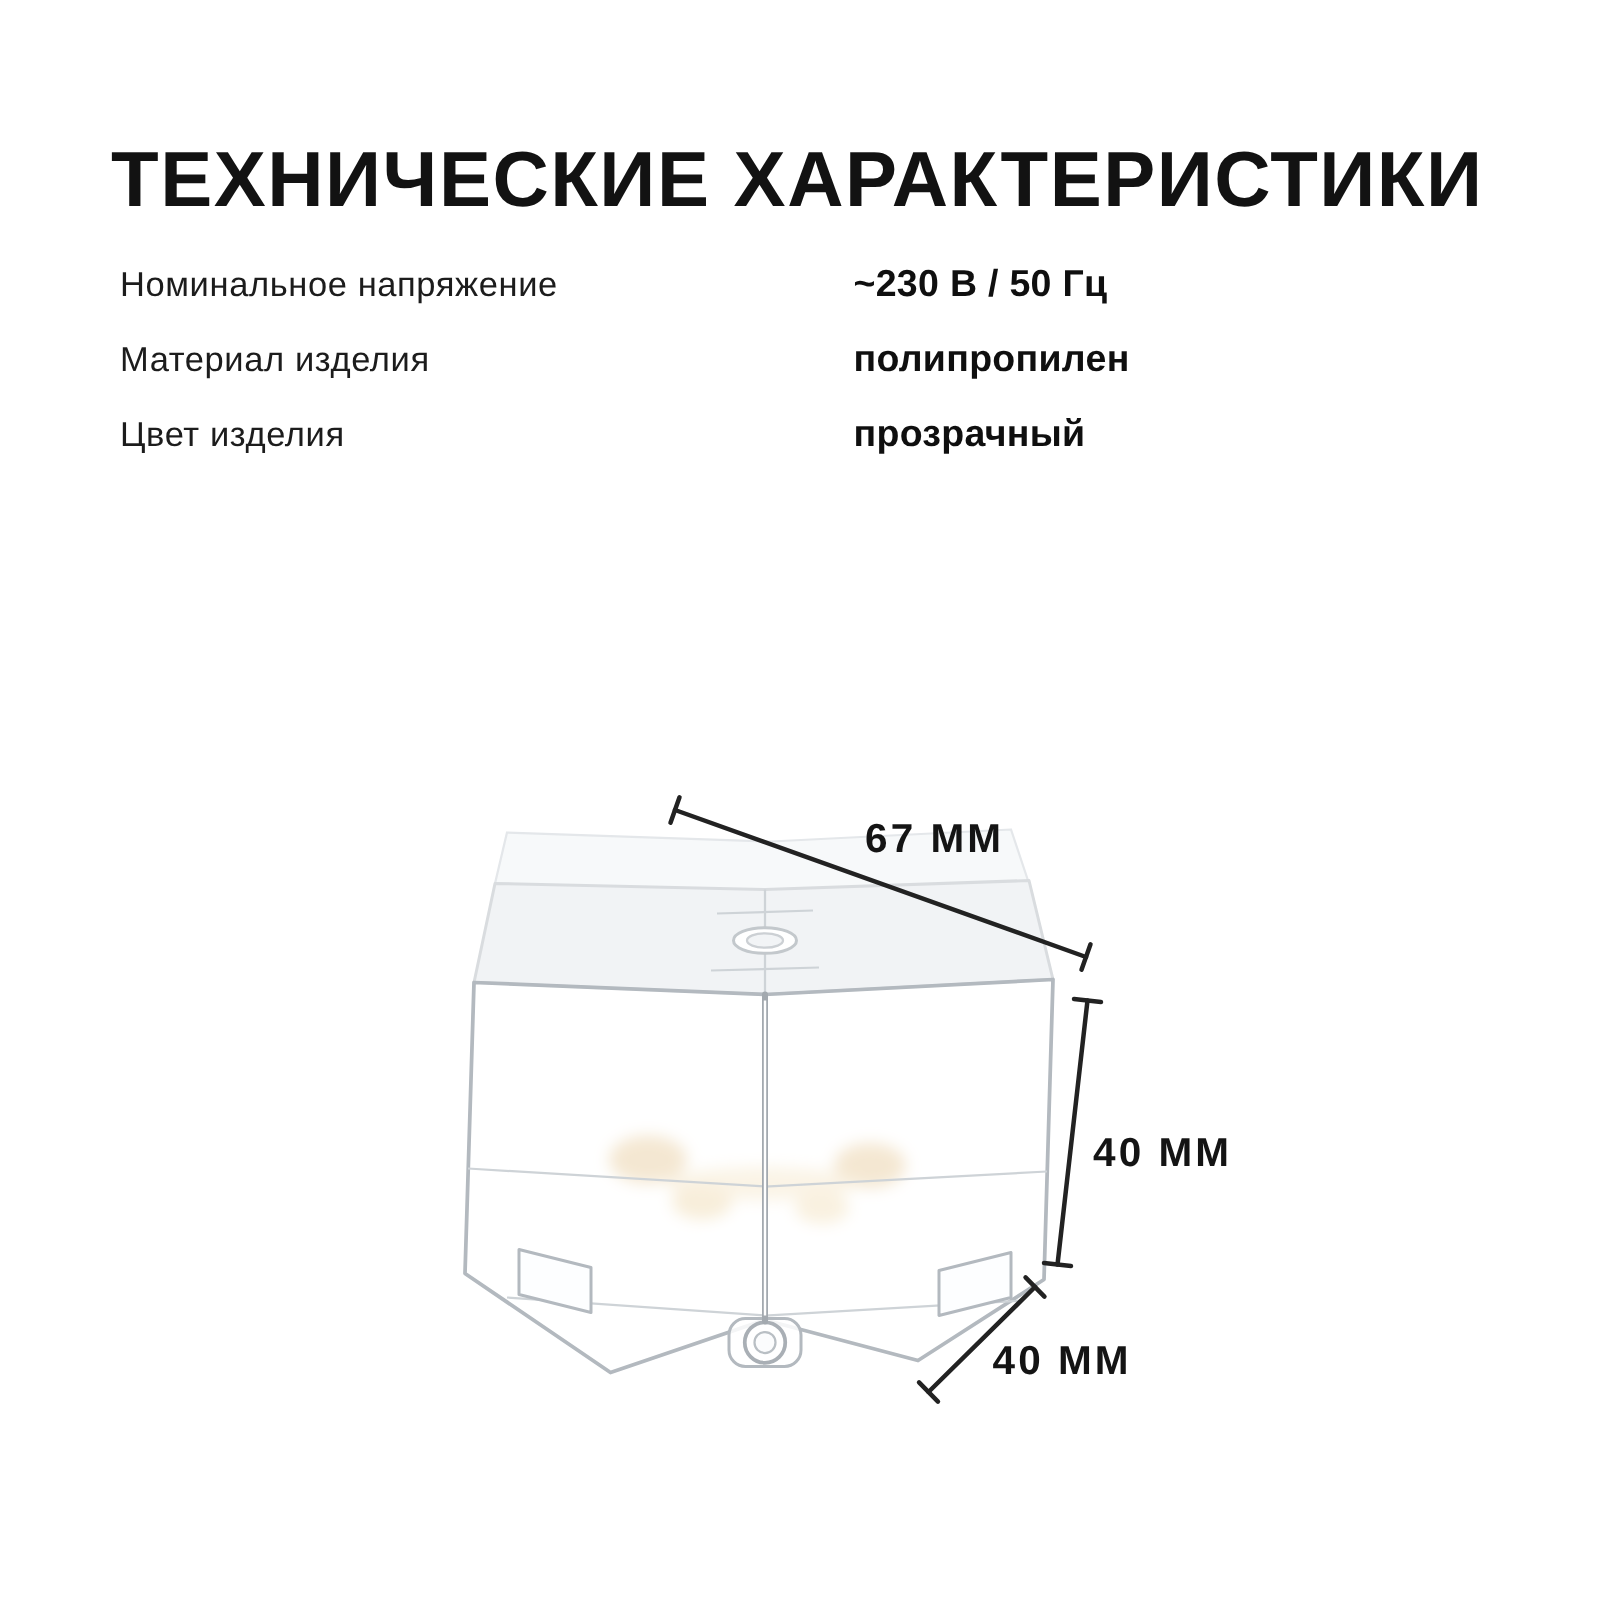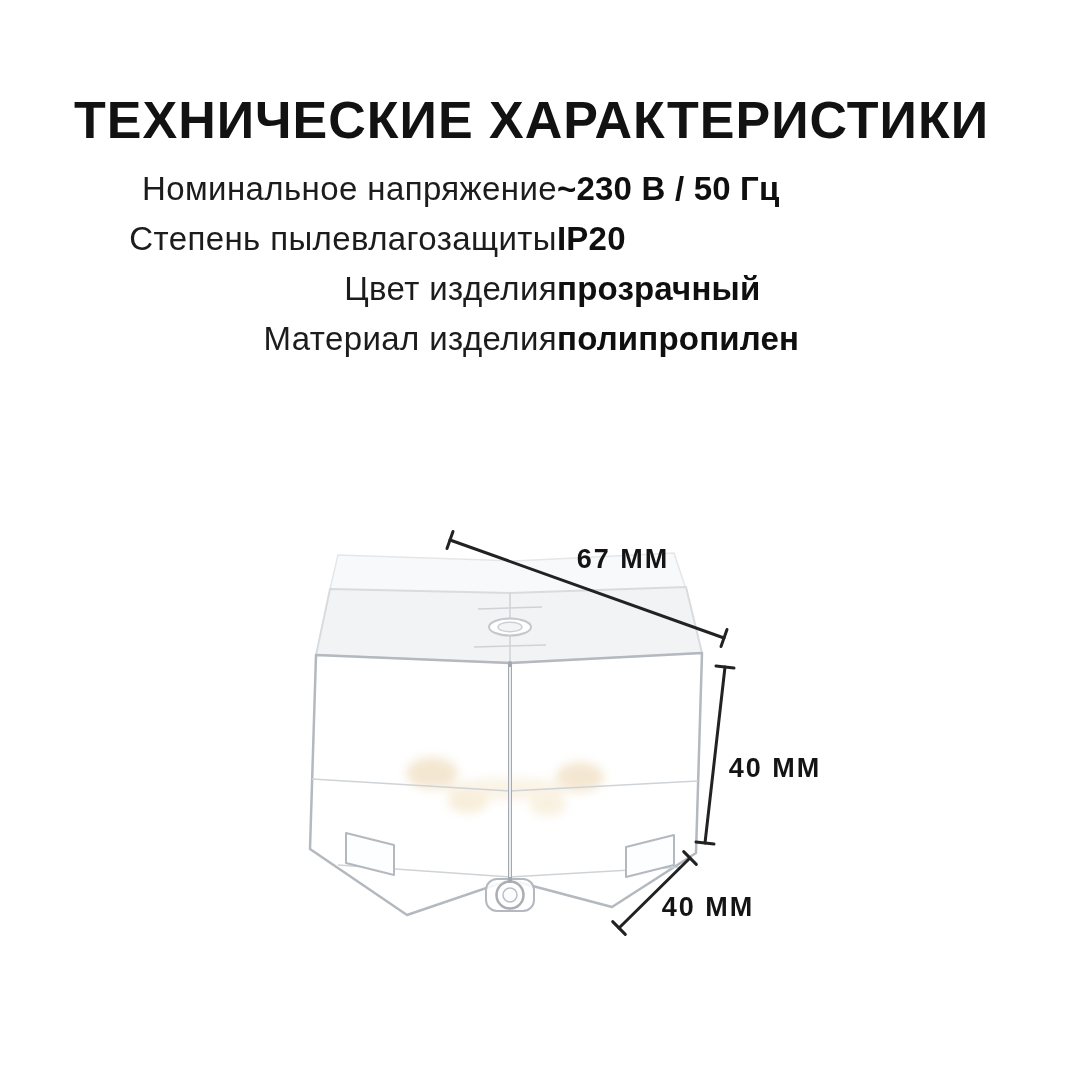--- a/index.html
+++ b/index.html
@@ -3,21 +3,20 @@
 <meta charset="utf-8">
 <style>
   html,body { margin:0; padding:0; background:#ffffff; }
   .canvas {
     position:relative;
     width:1080px; height:1080px;
     background:#ffffff;
     overflow:hidden;
     font-family:"Liberation Sans", sans-serif;
     color:#141414;
-    text-align:right;
   }
   .page-title {
     position:absolute;
     left:74px; top:90px;
     margin:0;
     font-size:52px;
     font-weight:800;
     letter-spacing:1px;
     white-space:nowrap;
     color:#121212;
@@ -26,32 +25,33 @@
     position:absolute;
     left:80px; top:164px;
   }
   .spec-row {
     display:flex;
     align-items:center;
     height:50px;
   }
   .spec-label {
     width:477px;
-    font-size:33px;
+    font-size:23px;
     font-weight:400;
     letter-spacing:0.4px;
     color:#1c1c1c;
     white-space:nowrap;
   }
   .spec-value {
-    font-size:33px;
+    font-size:25px;
     font-weight:700;
     letter-spacing:0.2px;
     color:#0f0f0f;
     white-space:nowrap;
+    margin-left:12px;
   }
   .figure {
     position:absolute;
     left:262px; top:510px;
     width:560px; height:430px;
   }
   
   .backband { fill:#f7f9fa; stroke:#e4e7ea; stroke-width:1.5; stroke-linejoin:round; }
   .topface  { fill:#f1f3f5; stroke:#d9dcdf; stroke-width:2; stroke-linejoin:round; }
   .face     { fill:#ffffff; fill-opacity:0.66; stroke:#b3b9bf; stroke-width:2.5; stroke-linejoin:round; }
@@ -79,30 +79,26 @@
 <div class="canvas">
 
   <h1 class="page-title">ТЕХНИЧЕСКИЕ ХАРАКТЕРИСТИКИ</h1>
 
   <div class="specs">
     <div class="spec-row">
       <span class="spec-label">Номинальное напряжение</span>
       <span class="spec-value">~230 В / 50 Гц</span>
     </div>
     <div class="spec-row">
-      <span class="spec-label">Степень пылевлагозащиты</span>
-      <span class="spec-value">IP20</span>
+      <span class="spec-label">Материал изделия</span>
+      <span class="spec-value">полипропилен</span>
     </div>
     <div class="spec-row">
       <span class="spec-label">Цвет изделия</span>
       <span class="spec-value">прозрачный</span>
-    </div>
-    <div class="spec-row">
-      <span class="spec-label">Материал изделия</span>
-      <span class="spec-value">полипропилен</span>
     </div>
   </div>
 
   <div class="figure">
     <svg viewBox="0 0 560 430" width="560" height="430">
       <defs>
         <filter id="soft" x="-60%" y="-60%" width="220%" height="220%">
           <feGaussianBlur stdDeviation="5"></feGaussianBlur>
         </filter>
       </defs>

